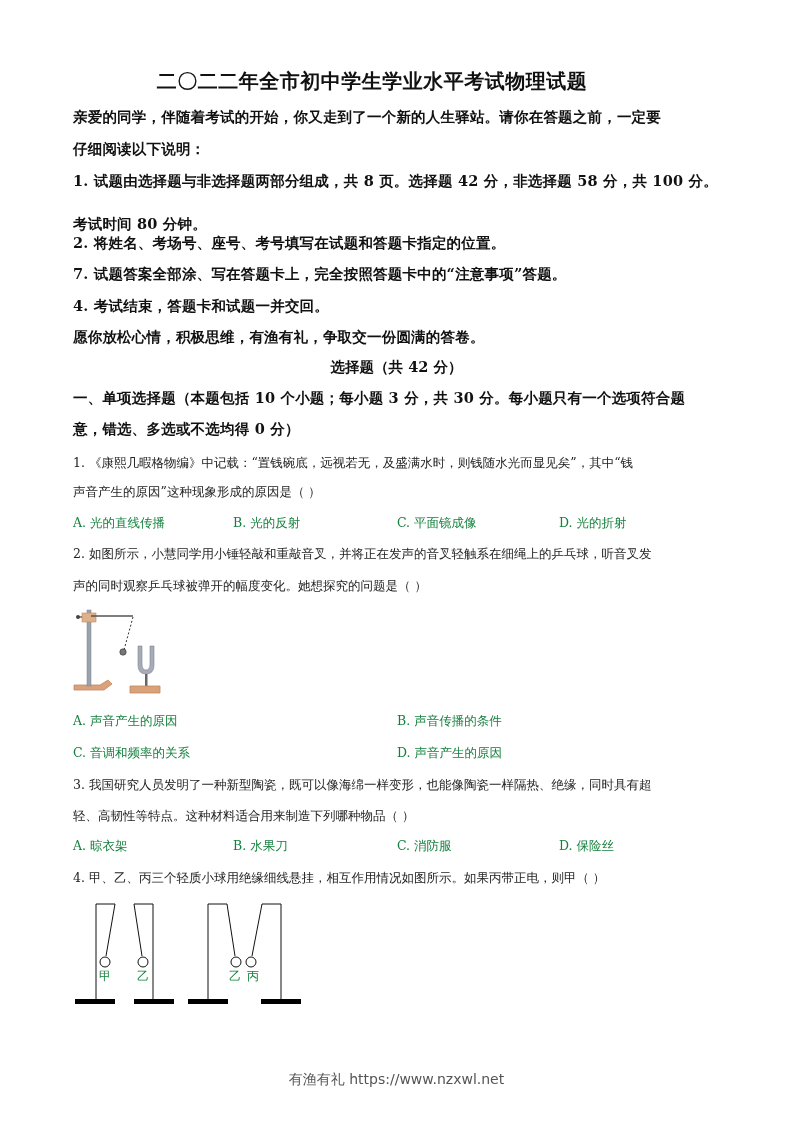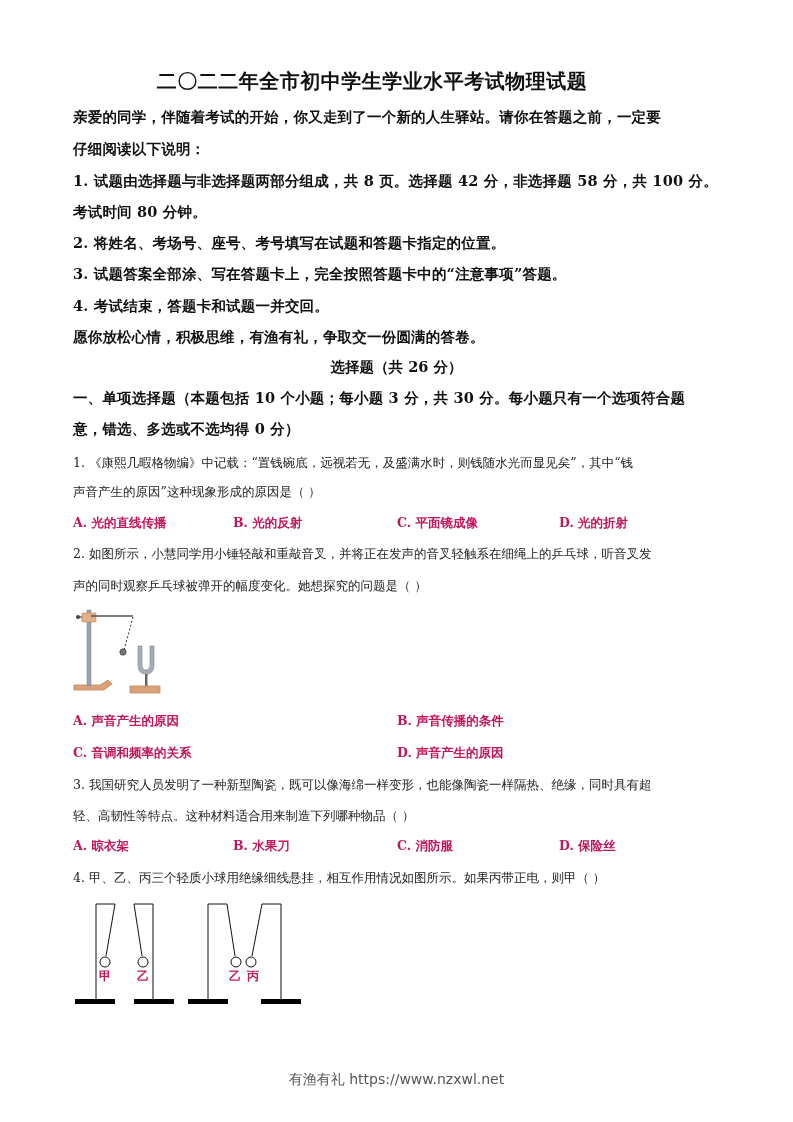--- a/index.html
+++ b/index.html
@@ -2,42 +2,42 @@
 <html><head>
 <meta charset="utf-8">
 <style>
   html, body { margin: 0; padding: 0; background: #ffffff; }
   body { width: 793px; height: 1122px; position: relative; overflow: hidden; color: #111; }
   .abs { position: absolute; text-align: right; }
   .title { left: 0; width: 744px; top: 68px; text-align: center; font-family: "DejaVu Serif", "Liberation Serif", serif; font-size: 20px; font-weight: bold; letter-spacing: 0.5px; }
   .bold-line { left: 73px; font-family: "DejaVu Serif", "Liberation Serif", serif; font-size: 14.5px; font-weight: bold; white-space: nowrap; letter-spacing: 0.2px; }
   .center-line { left: 0; width: 793px; text-align: center; font-family: "DejaVu Serif", "Liberation Serif", serif; font-size: 14.5px; font-weight: bold; }
   .q-line { left: 73px; font-family: "DejaVu Serif", "Liberation Serif", serif; font-size: 12.5px; white-space: nowrap; color: #222; }
-  .opt { font-family: "DejaVu Serif", "Liberation Serif", serif; font-size: 12.5px; white-space: nowrap; color: #be185d; font-weight: bold; }
+  .opt { font-family: "DejaVu Serif", "Liberation Serif", serif; font-size: 12.5px; white-space: nowrap; color: #15803d; }
   .footer { left: 0; width: 793px; top: 1071px; text-align: center; font-family: "DejaVu Sans", "Liberation Sans", sans-serif; font-size: 14px; color: #555; }
   svg { position: absolute; }
 </style>
 </head>
 <body>
 
 <div>
 
   <div class="abs title">二〇二二年全市初中学生学业水平考试物理试题</div>
 
   <div class="abs bold-line" style="top:108px">亲爱的同学，伴随着考试的开始，你又走到了一个新的人生驿站。请你在答题之前，一定要</div>
   <div class="abs bold-line" style="top:140px">仔细阅读以下说明：</div>
 
   <div class="abs bold-line" style="top:172px">1.  试题由选择题与非选择题两部分组成，共 8 页。选择题 42 分，非选择题 58 分，共 100 分。</div>
-  <div class="abs bold-line" style="top:203px">考试时间 80 分钟。</div>
+  <div class="abs bold-line" style="top:215px">考试时间 80 分钟。</div>
   <div class="abs bold-line" style="top:234px">2.  将姓名、考场号、座号、考号填写在试题和答题卡指定的位置。</div>
-  <div class="abs bold-line" style="top:265px">3.  试题答案全部涂、写在答题卡上，完全按照答题卡中的“注意事项”答题。</div>
+  <div class="abs bold-line" style="top:265px">7.  试题答案全部涂、写在答题卡上，完全按照答题卡中的“注意事项”答题。</div>
   <div class="abs bold-line" style="top:297px">4.  考试结束，答题卡和试题一并交回。</div>
   <div class="abs bold-line" style="top:328px">愿你放松心情，积极思维，有渔有礼，争取交一份圆满的答卷。</div>
 
-  <div class="abs center-line" style="top:358px">选择题（共 26 分）</div>
+  <div class="abs center-line" style="top:358px">选择题（共 42 分）</div>
 
   <div class="abs bold-line" style="top:389px">一、单项选择题（本题包括 10 个小题；每小题 3 分，共 30 分。每小题只有一个选项符合题</div>
   <div class="abs bold-line" style="top:420px">意，错选、多选或不选均得 0 分）</div>
 
   <div>
     <div class="abs q-line" style="top:455px">1. 《康熙几暇格物编》中记载：“置钱碗底，远视若无，及盛满水时，则钱随水光而显见矣”，其中“钱</div>
     <div class="abs q-line" style="top:484px">声音产生的原因”这种现象形成的原因是（        ）</div>
     <div class="abs opt" style="left:73px;top:515px">A. 光的直线传播</div>
     <div class="abs opt" style="left:233px;top:515px">B. 光的反射</div>
     <div class="abs opt" style="left:397px;top:515px">C. 平面镜成像</div>

